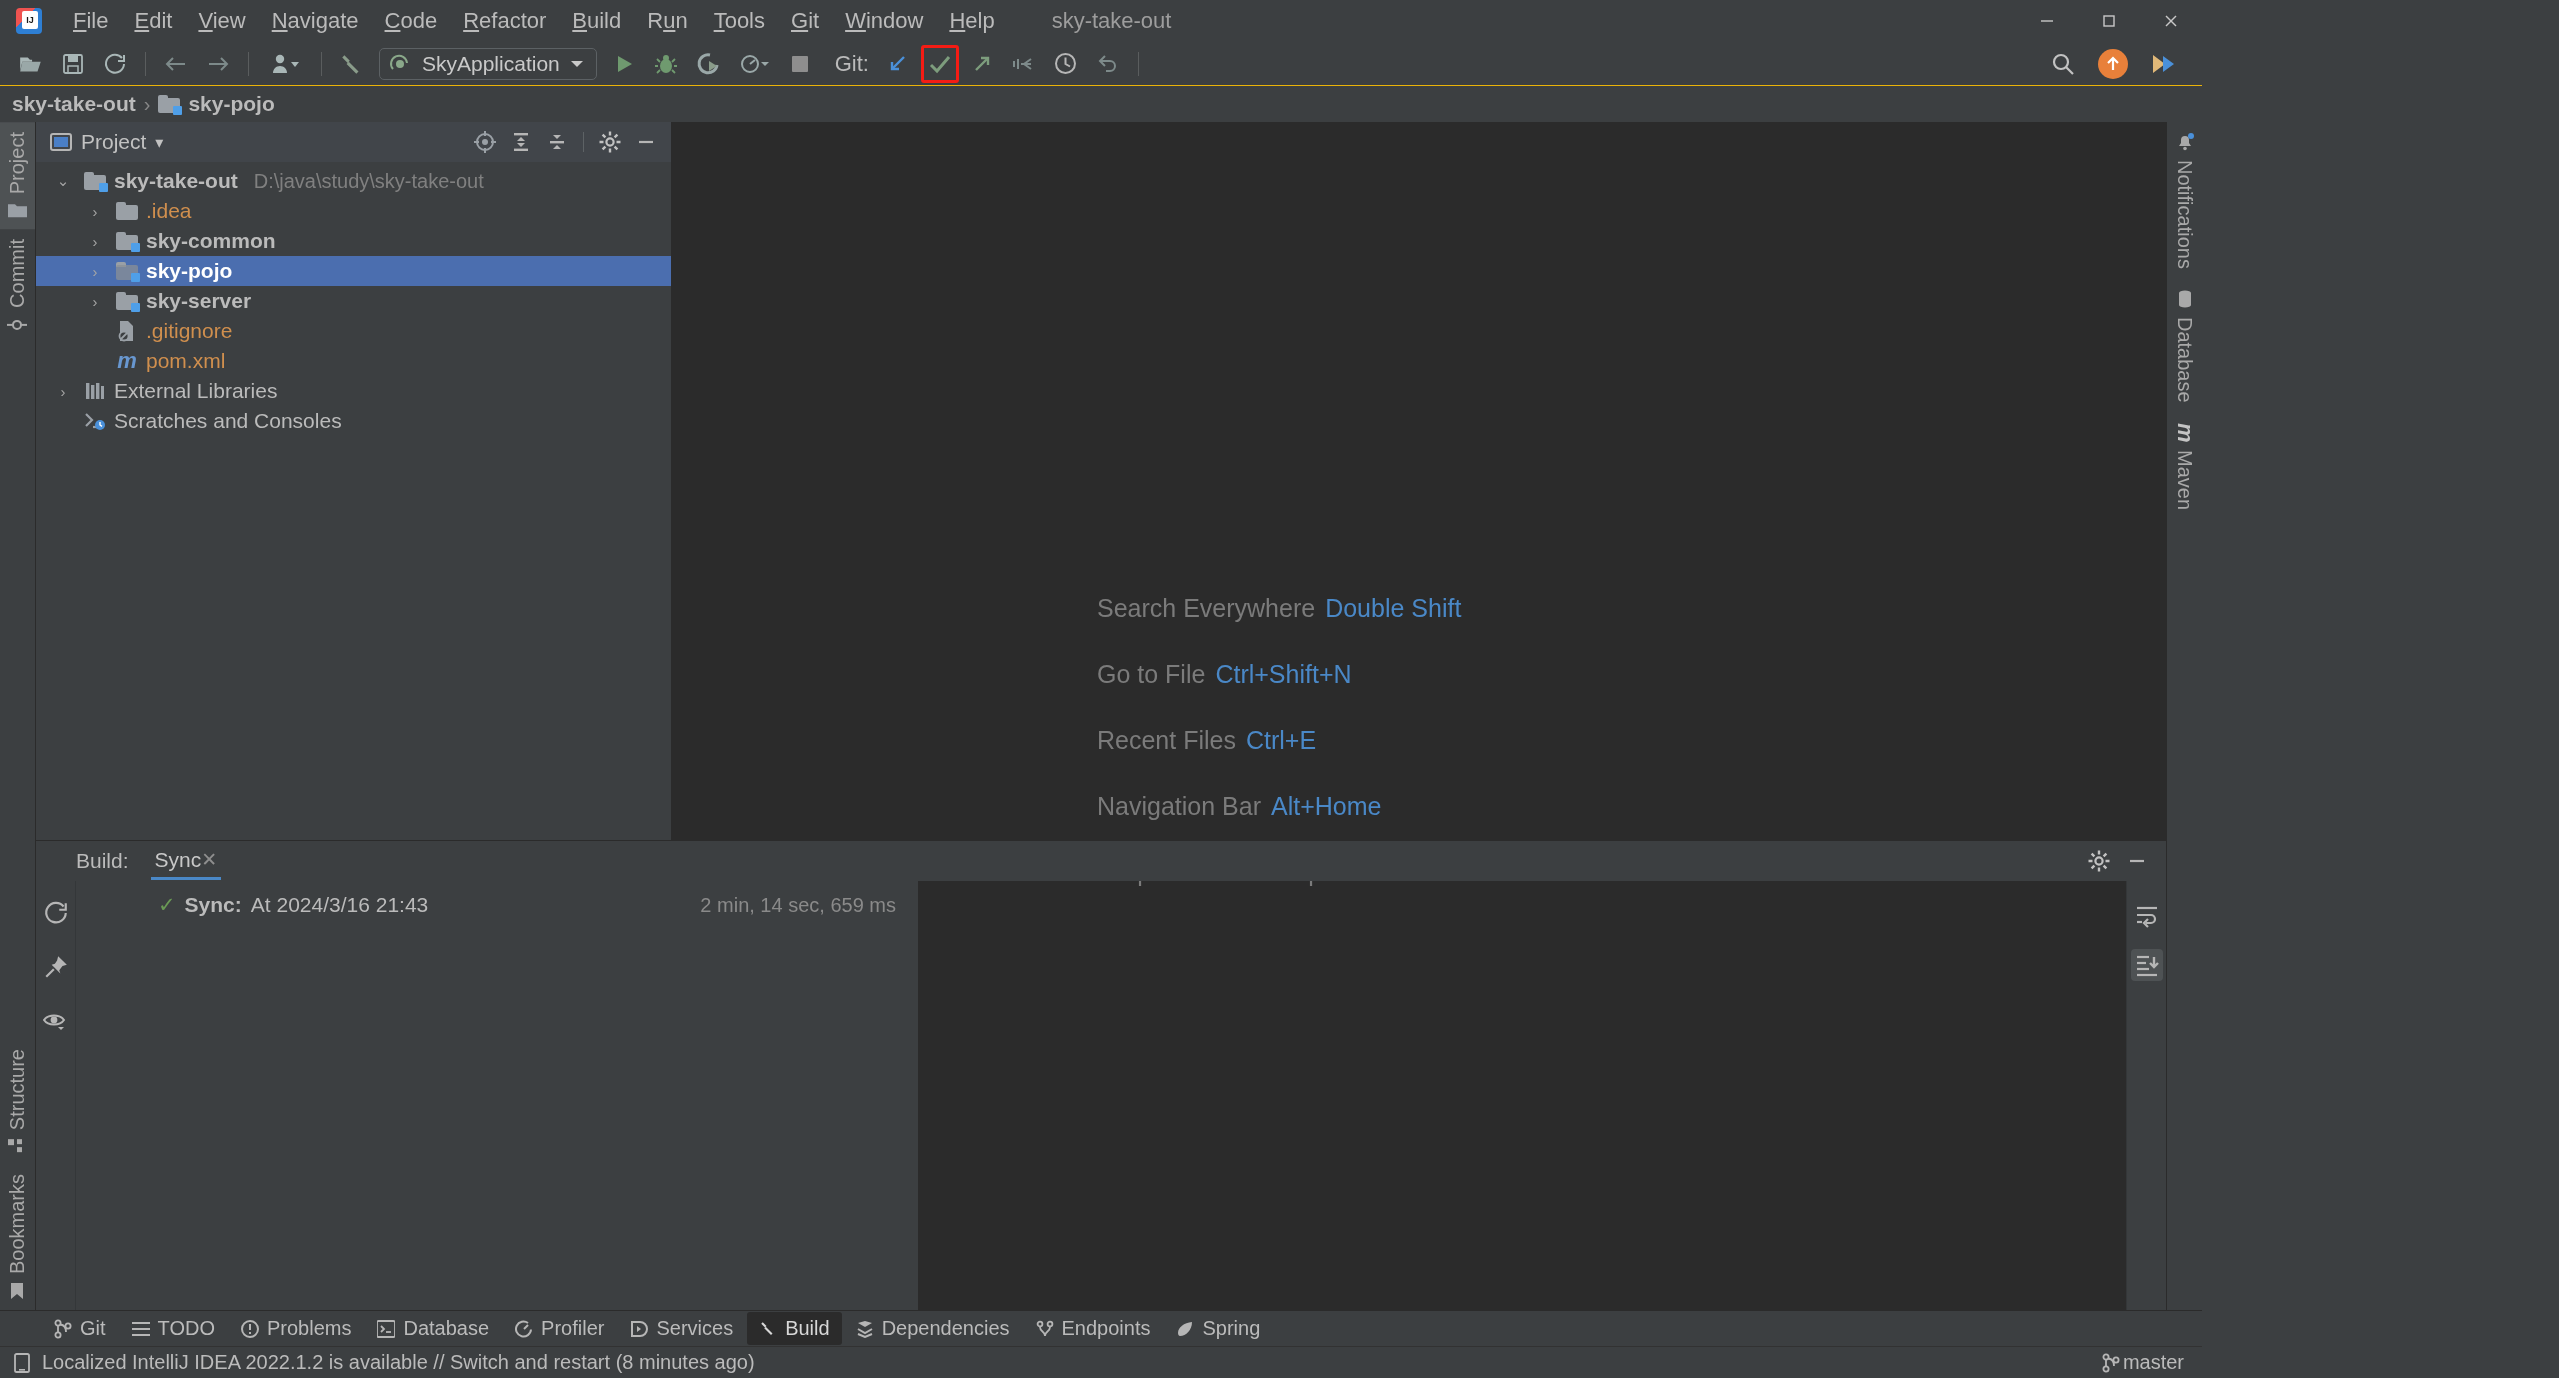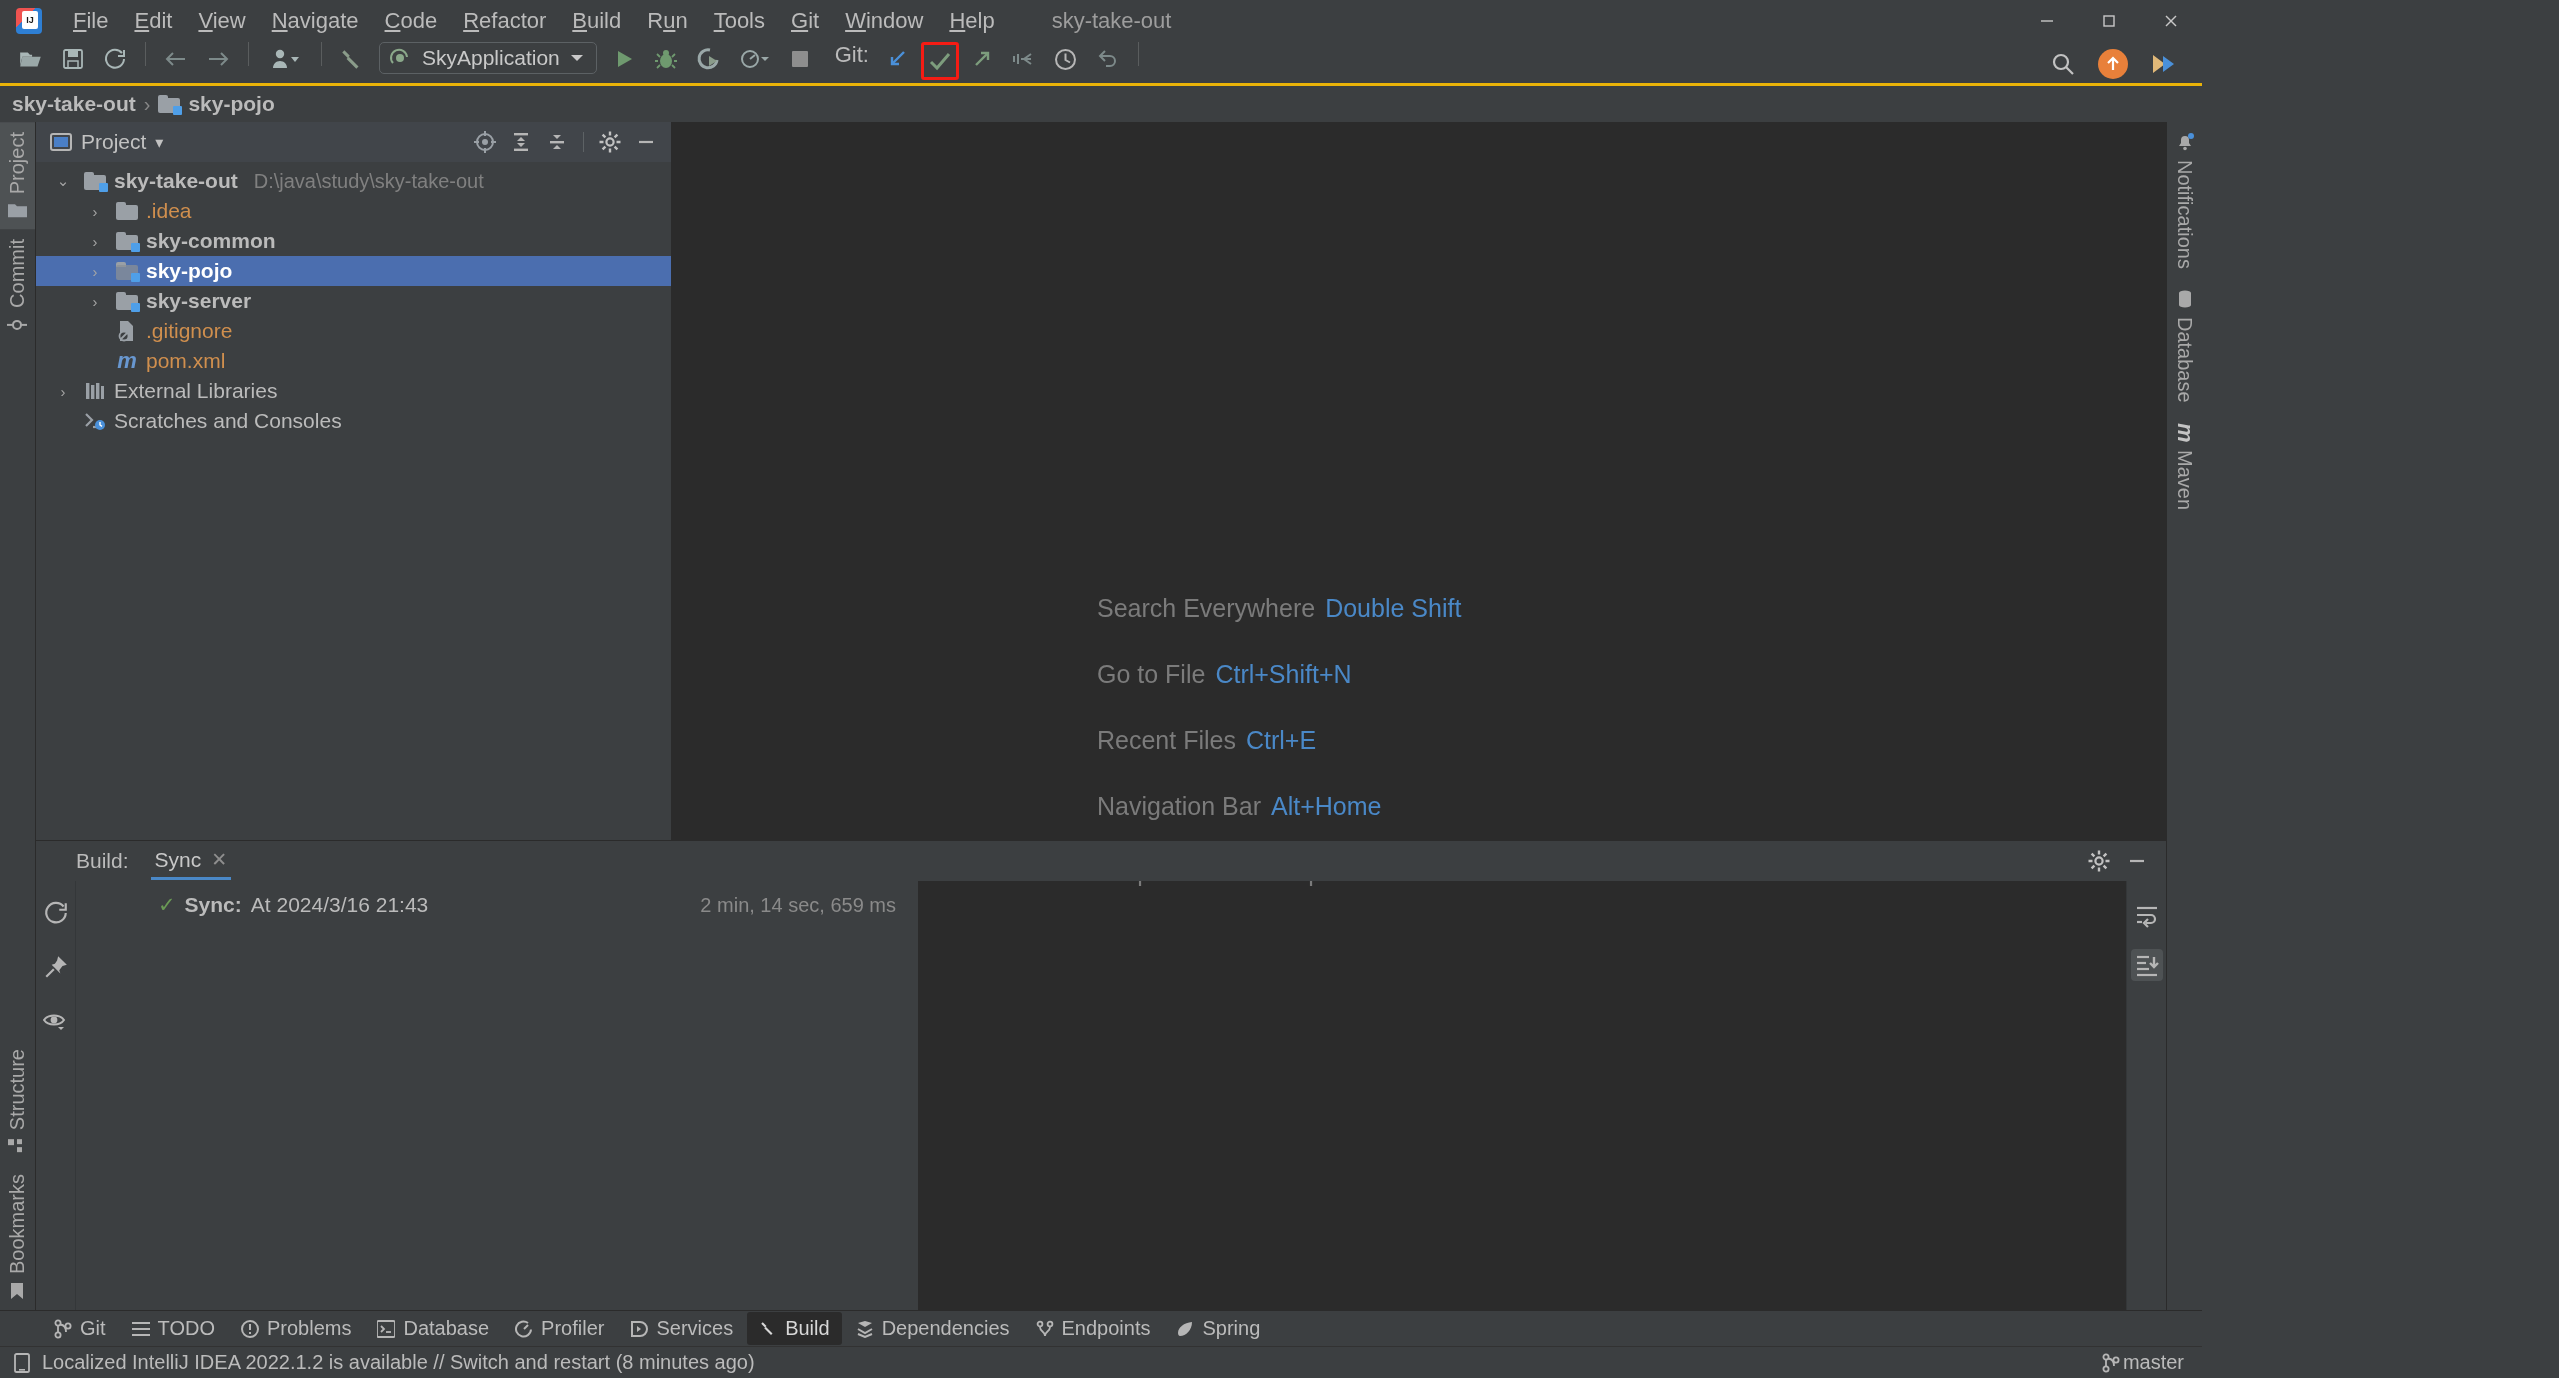--- a/index.html
+++ b/index.html
@@ -38,22 +38,22 @@
   .win-ctrls {
     position:absolute; right:0; top:0; height:42px; display:flex; align-items:center;
   }
   .win-btn {
     width:62px; height:42px; display:flex; align-items:center; justify-content:center;
     color:#c8c8c8; font-size:20px;
   }
 
   
   .toolbar {
-    height:44px; flex:0 0 44px; background:#3c3f41; display:flex; 
-    padding-left:10px; position:relative; border-bottom:3px solid #eab308;
+    height:44px; flex:0 0 44px; background:#3c3f41; display:flex; align-items:center;
+    padding-left:10px; position:relative; border-bottom:1px solid #eab308;
   }
   .tb-btn {
     width:34px; height:34px; display:flex; align-items:center; justify-content:center;
     margin:0 4px; border-radius:4px; color:#a9b7b7;
   }
   .tb-sep { width:1px; height:24px; background:#5a5d5e; margin:0 9px; }
   .runconfig {
     display:flex; align-items:center; gap:9px; height:32px;
     border:1px solid #5c6164; border-radius:5px; padding:0 11px 0 9px; margin:0 6px;
     color:#c9c9c9; font-size:21px; white-space:nowrap;
@@ -150,21 +150,21 @@
   .build-panel {
     height:470px; flex:0 0 470px; background:#3c3f41; display:flex; flex-direction:column;
     border-top:1px solid #2b2b2b;
   }
   .build-head {
     height:40px; flex:0 0 40px; display:flex; align-items:center; padding-left:40px; gap:0;
     background:#3c3f41; position:relative;
   }
   .build-head .label { font-size:21px; color:#bbbbbb; margin-right:22px; }
   .build-tab {
-    display:flex; align-items:center; gap:10px; font-size:21px; color:#c8c8c8;
+    display:flex; align-items:center; font-size:21px; color:#c8c8c8;
     padding:5px 4px; border-bottom:3px solid #4a88c7;
   }
   .build-tab .x { color:#8e8e8e; font-size:19px; }
   .build-head-actions { margin-left:auto; display:flex; align-items:center; gap:8px; padding-right:14px; }
 
   .build-body { flex:1 1 auto; display:flex; min-height:0; }
   .build-left-rail {
     width:40px; flex:0 0 40px; display:flex; flex-direction:column; align-items:center;
     gap:22px; padding-top:16px; background:#3c3f41; border-right:1px solid #343739;
   }

